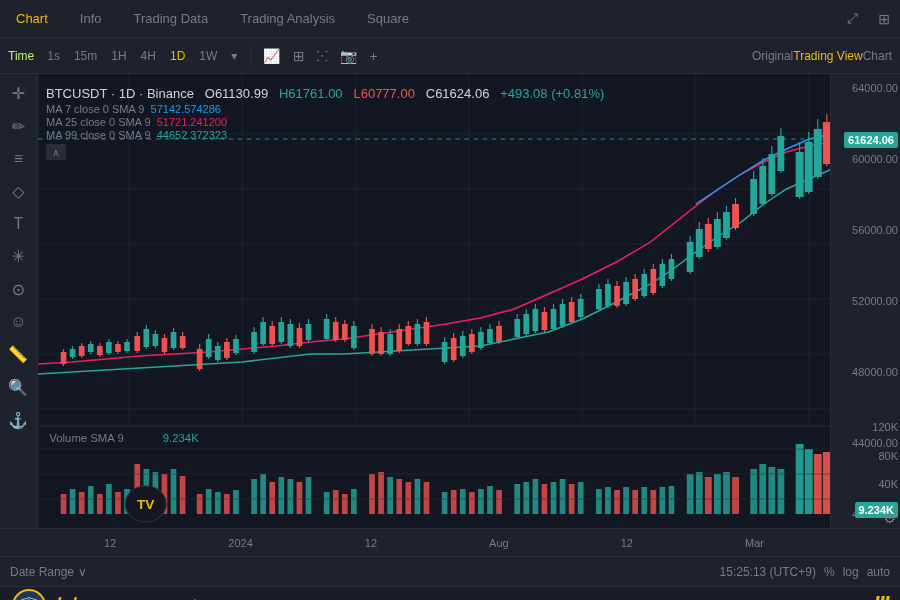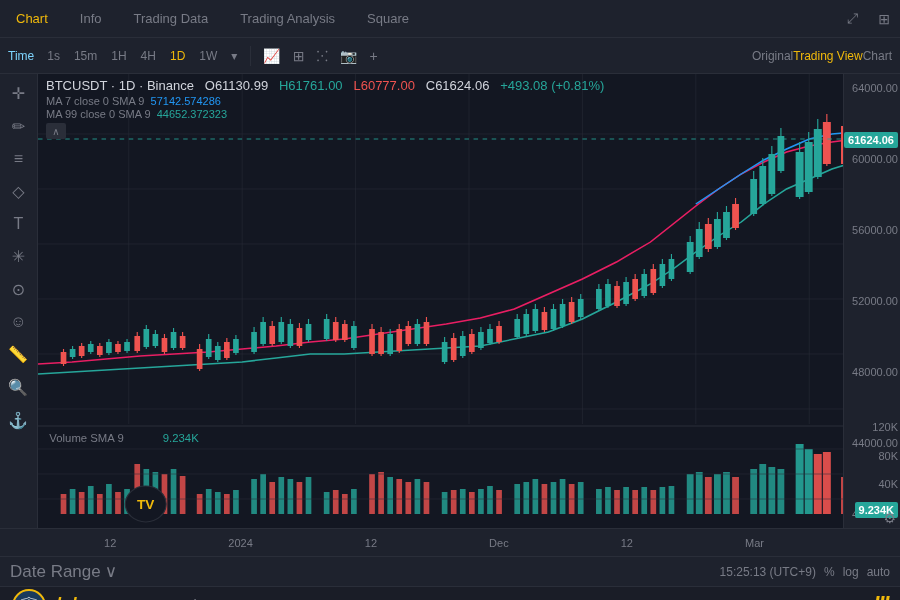--- a/index.html
+++ b/index.html
@@ -7,52 +7,52 @@
     
     
     .top-nav { display: flex; align-items: center; background: #1e222d; border-bottom: 1px solid #2a2e39; padding: 0 10px; height: 38px; gap: 20px; }
     .nav-item { color: #787b86; cursor: pointer; font-size: 13px; padding: 4px 6px; }
     .nav-item.active { color: #f0b90b; }
     .nav-spacer { flex: 1; }
     .nav-icon { color: #787b86; font-size: 14px; cursor: pointer; }
     
     
     .toolbar { display: flex; align-items: center; background: #1e222d; border-bottom: 1px solid #2a2e39; padding: 0 8px; height: 36px; gap: 4px; }
-    .toolbar-label { color: #7dd3fc; font-size: 12px; margin-right: 4px; }
+    .toolbar-label { color: #bef264; font-size: 12px; margin-right: 4px; }
     .tf-btn { color: #787b86; font-size: 12px; padding: 2px 5px; cursor: pointer; border-radius: 2px; }
     .tf-btn.active { color: #f0b90b; }
     .toolbar-sep { width: 1px; height: 20px; background: #2a2e39; margin: 0 4px; }
     .toolbar-icon { color: #787b86; font-size: 14px; padding: 4px; cursor: pointer; }
     .toolbar-spacer { flex: 1; }
     .view-btns { display: flex; align-items: center; gap: 0; }
     .view-btn { color: #787b86; font-size: 12px; cursor: pointer; }
     .view-btn.active { color: #f0b90b; }
     
     
     .left-sidebar { width: 38px; background: #1e222d; border-right: 1px solid #2a2e39; display: flex; flex-direction: column; align-items: center; padding: 8px 0; gap: 10px; }
     .sidebar-icon { color: #787b86; font-size: 16px; cursor: pointer; padding: 2px; }
     
     
     .chart-area { flex: 1; background: #131722; position: relative; overflow: hidden; }
     
     
-    .chart-info { position: absolute; top: 4px; left: 8px; z-index: 10; }
+    .chart-info { position: absolute; top: 12px; left: 8px; z-index: 10; }
     .chart-title { font-size: 13px; color: #d1d4dc; margin-bottom: 2px; }
     .chart-title span.pair { color: #d1d4dc; }
     .chart-title span.open { color: #d1d4dc; }
     .chart-title span.high { color: #26a69a; }
     .chart-title span.low { color: #ef5350; }
     .chart-title span.close { color: #d1d4dc; }
     .chart-title span.change.pos { color: #26a69a; }
     .ma-line { font-size: 11px; margin-bottom: 1px; }
     .collapse-btn { display: inline-flex; align-items: center; justify-content: center; width: 20px; height: 16px; background: #2a2e39; border-radius: 2px; cursor: pointer; color: #787b86; font-size: 10px; margin-top: 2px; }
     
     
     .status-bar { height: 30px; background: #1e222d; border-top: 1px solid #2a2e39; display: flex; align-items: center; padding: 0 10px; gap: 8px; }
-    .date-range { color: #787b86; font-size: 17px; cursor: pointer; display: flex; align-items: center; gap: 4px; }
+    .date-range { color: #787b86; font-size: 12px; cursor: pointer; display: flex; align-items: center; gap: 4px; }
     .status-spacer { flex: 1; }
     .time-display { color: #787b86; font-size: 12px; }
     .status-btns { display: flex; gap: 8px; align-items: center; }
     .status-btn { color: #787b86; font-size: 12px; cursor: pointer; }
     
     
     .footer { height: 38px; background: #1a1d27; border-top: 1px solid #2a2e39; display: flex; align-items: center; padding: 0 12px; gap: 10px; }
 
     
     svg { display: block; }
@@ -130,20 +130,24 @@
         &nbsp;
         <span class="close">C61624.06</span>
         &nbsp;
         <span class="change pos">+493.08 (+0.81%)</span>
       </div>
       <div class="ma-line">
         <span style="color:#787b86;">MA 7 close 0 SMA 9</span>
         &nbsp;<span style="color:#2196f3;text-align:right;">57142.574286</span>
       </div>
       <div class="ma-line">
+        <span style="color:#787b86;">MA 25 close 0 SMA 9</span>
+        &nbsp;<span style="color:#e91e63;">51721.241200</span>
+      </div>
+      <div class="ma-line">
         <span style="color:#787b86;">MA 99 close 0 SMA 9</span>
         &nbsp;<span style="color:#26a69a;">44652.372323</span>
       </div>
       <div class="collapse-btn">∧</div>
     </div>
 
     <svg width="100%" height="100%" viewBox="0 0 760 454" preserveAspectRatio="none">
 
       <rect width="760" height="454" fill="#131722"></rect>
 
@@ -442,21 +446,21 @@
       <line x1="0" y1="400" x2="760" y2="400" class="grid-line"></line>
       <line x1="0" y1="425" x2="760" y2="425" class="grid-line"></line>
 
       <text x="10" y="368" fill="#787b86" font-size="10" font-family="Arial">Volume SMA 9 &nbsp;</text>
       <text x="110" y="368" fill="#26a69a" font-size="10" font-family="Arial">9.234K</text>
 
       <circle cx="95" cy="430" r="18" fill="#131722" stroke="#2a2e39" stroke-width="1"></circle>
       <text x="95" y="435" fill="#f0b90b" font-size="12" text-anchor="middle" font-family="Arial" font-weight="bold">TV</text>
     </svg>
 
-    <div style="position:absolute; top:0; right:0; width:57px; height:100%; background:#1e222d; border-left:1px solid #2a2e39; display:flex; flex-direction:column; justify-content:space-between; padding: 8px 2px;">
+    <div style="position:absolute; top:0; right:0; width:70px; height:100%; background:#1e222d; border-left:1px solid #2a2e39; display:flex; flex-direction:column; justify-content:space-between; padding: 8px 2px;">
       <span style="font-size:11px; color:#787b86; text-align:right;">64000.00</span>
       <span style="font-size:11px; color:#787b86; text-align:right;">60000.00</span>
       <span style="font-size:11px; color:#787b86; text-align:right;">56000.00</span>
       <span style="font-size:11px; color:#787b86; text-align:right;">52000.00</span>
       <span style="font-size:11px; color:#787b86; text-align:right;">48000.00</span>
       <span style="font-size:11px; color:#787b86; text-align:right;">44000.00</span>
       <span style="font-size:11px; color:#787b86; text-align:right;">40000.00</span>
 
       <div style="position:absolute; top:58px; right:2px; background:#26a69a; color:#fff; font-size:11px; font-weight:bold; padding:2px 4px; border-radius:2px;">61624.06</div>
 
@@ -470,21 +474,21 @@
     </div>
   </div>
 </div>
 
 <div style="height:28px; background:#1e222d; border-top:1px solid #2a2e39; display:flex; align-items:center;">
   <div style="width:38px;"></div>
   <div style="display:flex; flex:1; justify-content:space-around; padding:0 10px;">
     <span style="font-size:11px; color:#787b86;">12</span>
     <span style="font-size:11px; color:#787b86;">2024</span>
     <span style="font-size:11px; color:#787b86;">12</span>
-    <span style="font-size:11px; color:#787b86;">Dec</span>
+    <span style="font-size:11px; color:#787b86;">Aug</span>
     <span style="font-size:11px; color:#787b86;">12</span>
     <span style="font-size:11px; color:#787b86;">Mar</span>
   </div>
   <div style="width:70px;"></div>
 </div>
 
 <div class="status-bar">
   <div class="date-range">
     <span>Date Range</span>
     <span>∨</span>

